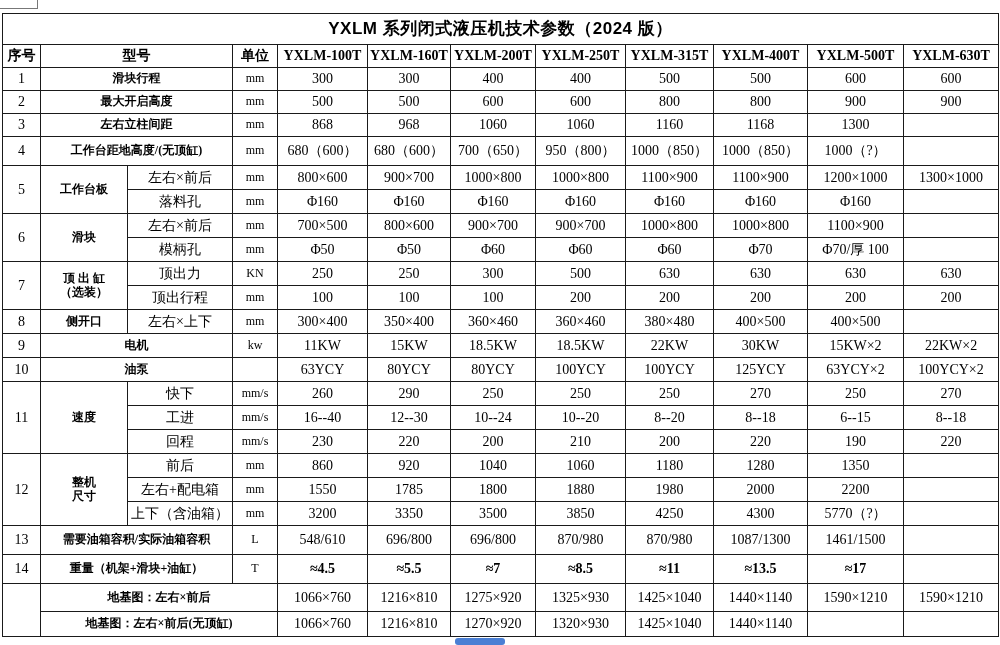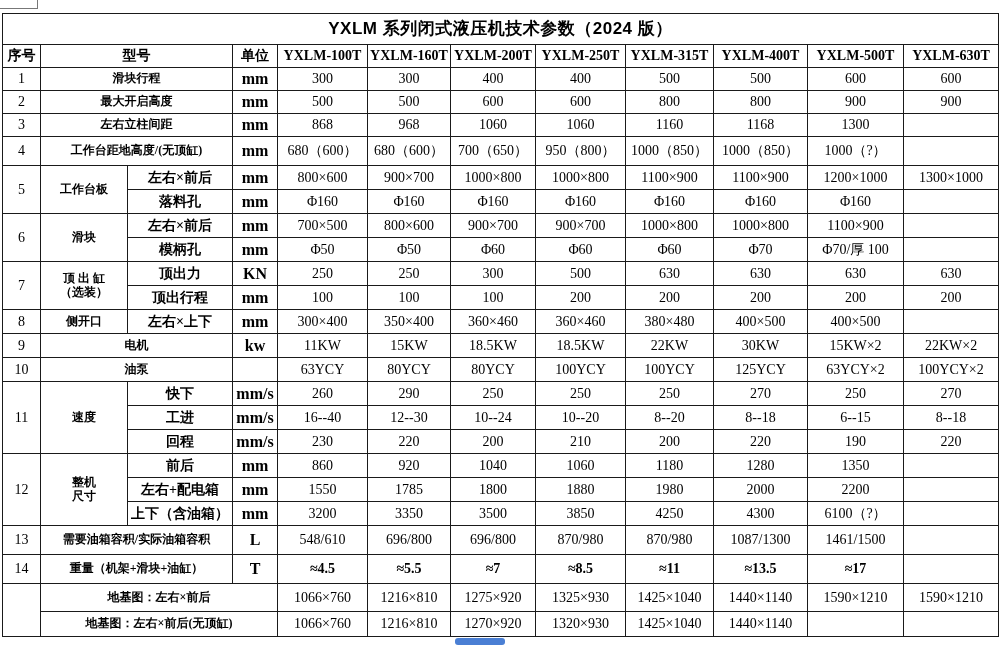--- a/index.html
+++ b/index.html
@@ -15,22 +15,22 @@
     text-align:center;vertical-align:middle;
     font-size:14px;line-height:1.12;padding:0 1px;
     overflow:hidden;white-space:pre-line;
   }
   td.ttl{
     font-family:"Liberation Sans","DejaVu Sans",sans-serif;
     font-weight:700;font-size:17px;letter-spacing:0.5px;
   }
   td.hd{font-weight:700;font-size:14px;text-align:center;}
   td.lab{font-weight:700;font-size:12px;}
-  td.sub{font-weight:700;font-size:14px;}
-  td.unit{font-weight:700;font-size:16px;}
+  td.sub{font-weight:400;font-size:14px;}
+  td.unit{font-weight:400;font-size:12px;}
   td.b{font-weight:700;}
   td.idx{font-weight:400;}
   .grid-frag{position:absolute;background:#777;}
   .frag-v{left:37px;top:0;width:1px;height:9px;}
   .frag-h{left:0;top:8px;width:38px;height:1px;}
   .hscroll{
     position:absolute;left:455px;top:638px;width:50px;height:7px;
     border-radius:3px;
   }
 </style>
@@ -311,21 +311,21 @@
         </tr>
         <tr style="height: 24px;">
           <td class="sub">上下（含油箱）</td>
           <td class="unit">mm</td>
           <td>3200</td>
           <td>3350</td>
           <td>3500</td>
           <td>3850</td>
           <td>4250</td>
           <td>4300</td>
-          <td>6100（?）</td>
+          <td>5770（?）</td>
           <td></td>
         </tr>
         <tr style="height: 29px;">
           <td class="idx">13</td>
           <td colspan="2" class="lab">需要油箱容积/实际油箱容积</td>
           <td class="unit">L</td>
           <td>548/610</td>
           <td>696/800</td>
           <td>696/800</td>
           <td>870/980</td>

